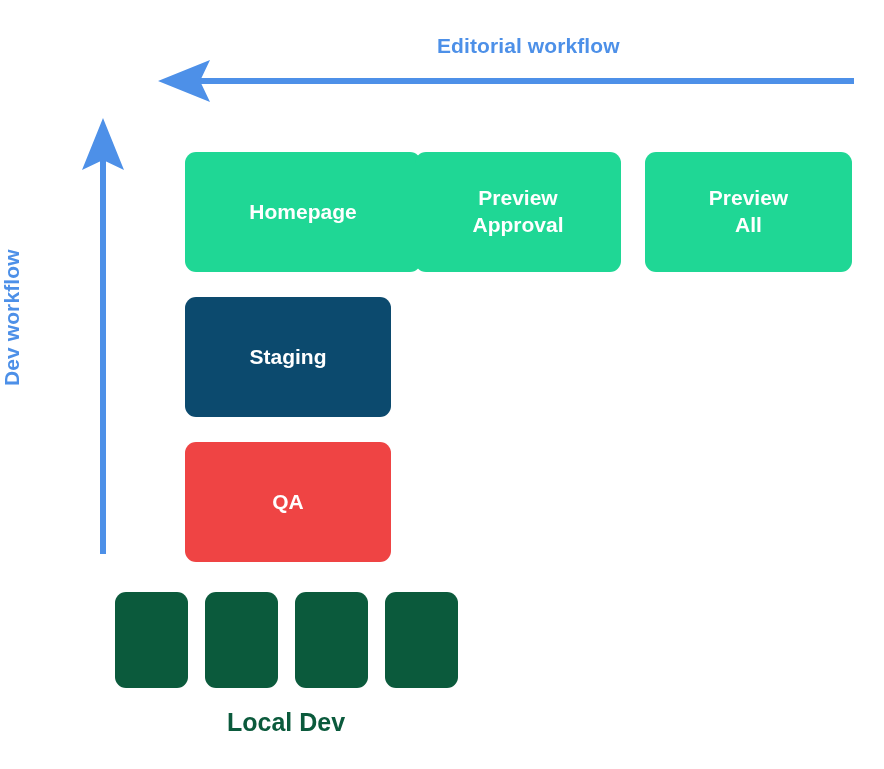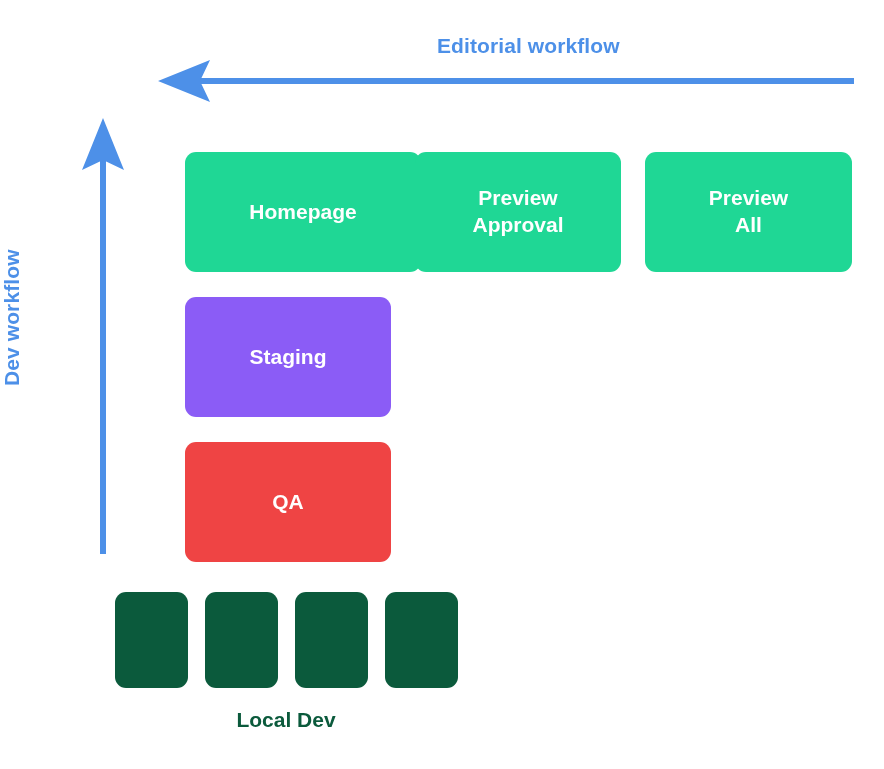--- a/index.html
+++ b/index.html
@@ -121,21 +121,21 @@
   #local-square-3 { left: 385px; }
 
   #local-dev-label {
     position: absolute;
     left: 115px;
     top: 708px;
     width: 342px;
     text-align: center;
     color: #0b5a3c;
     font-weight: bold;
-    font-size: 21px;
+    font-size: 25px;
     white-space: nowrap;
   }
 </style>
 </head>
 <body>
 
 <div id="canvas">
 
   <div class="axis-label" id="editorial-label">Editorial workflow</div>
 
@@ -152,21 +152,21 @@
   </svg>
 
   <div class="env-box" id="box-homepage" style="background:#1fd795">Homepage</div>
 
   <div class="env-box" id="box-preview-approval" style="background:#1fd795">Preview
 Approval</div>
 
   <div class="env-box" id="box-preview-all" style="background:#1fd795">Preview
 All</div>
 
-  <div class="env-box" id="box-staging" style="background:#8b5cf6">Staging</div>
+  <div class="env-box" id="box-staging" style="background:#0c4a6e">Staging</div>
 
   <div class="env-box" id="box-qa" style="background:#ef4444">QA</div>
 
   <div class="local-square" id="local-square-0" style="background:#0b5a3c"></div>
   <div class="local-square" id="local-square-1" style="background:#0b5a3c"></div>
   <div class="local-square" id="local-square-2" style="background:#0b5a3c"></div>
   <div class="local-square" id="local-square-3" style="background:#0b5a3c"></div>
 
   <div id="local-dev-label">Local Dev</div>
 

